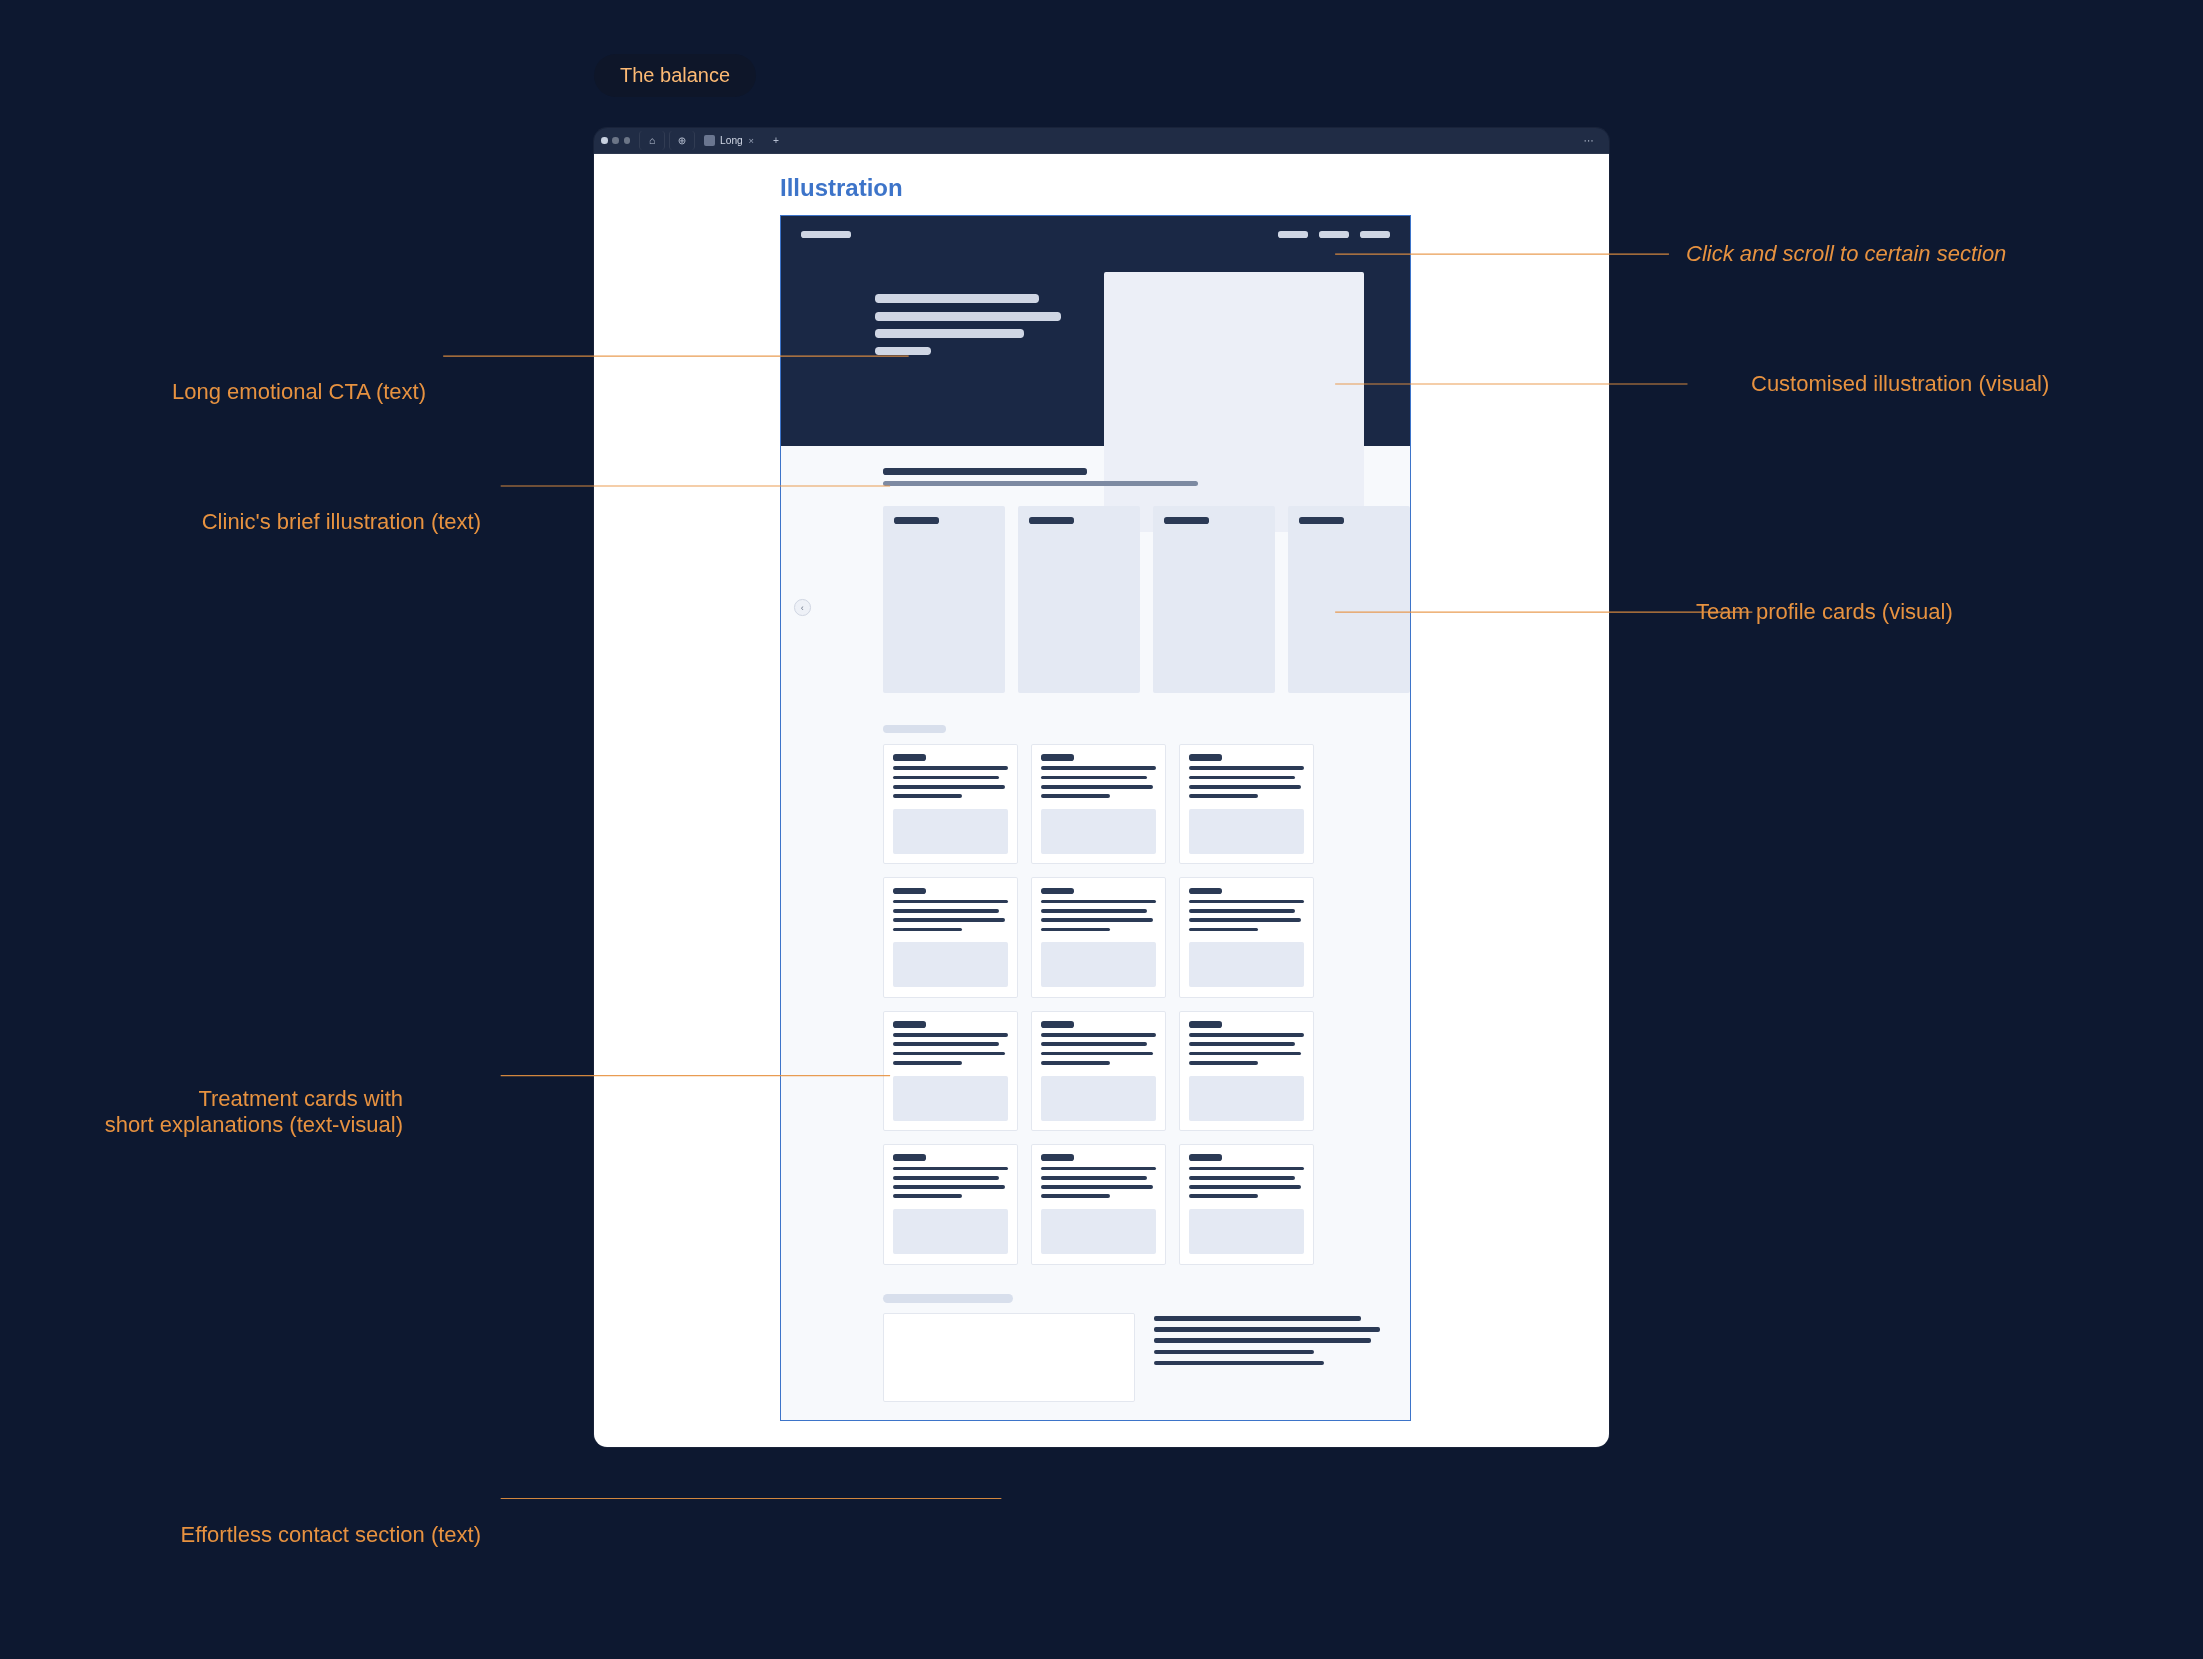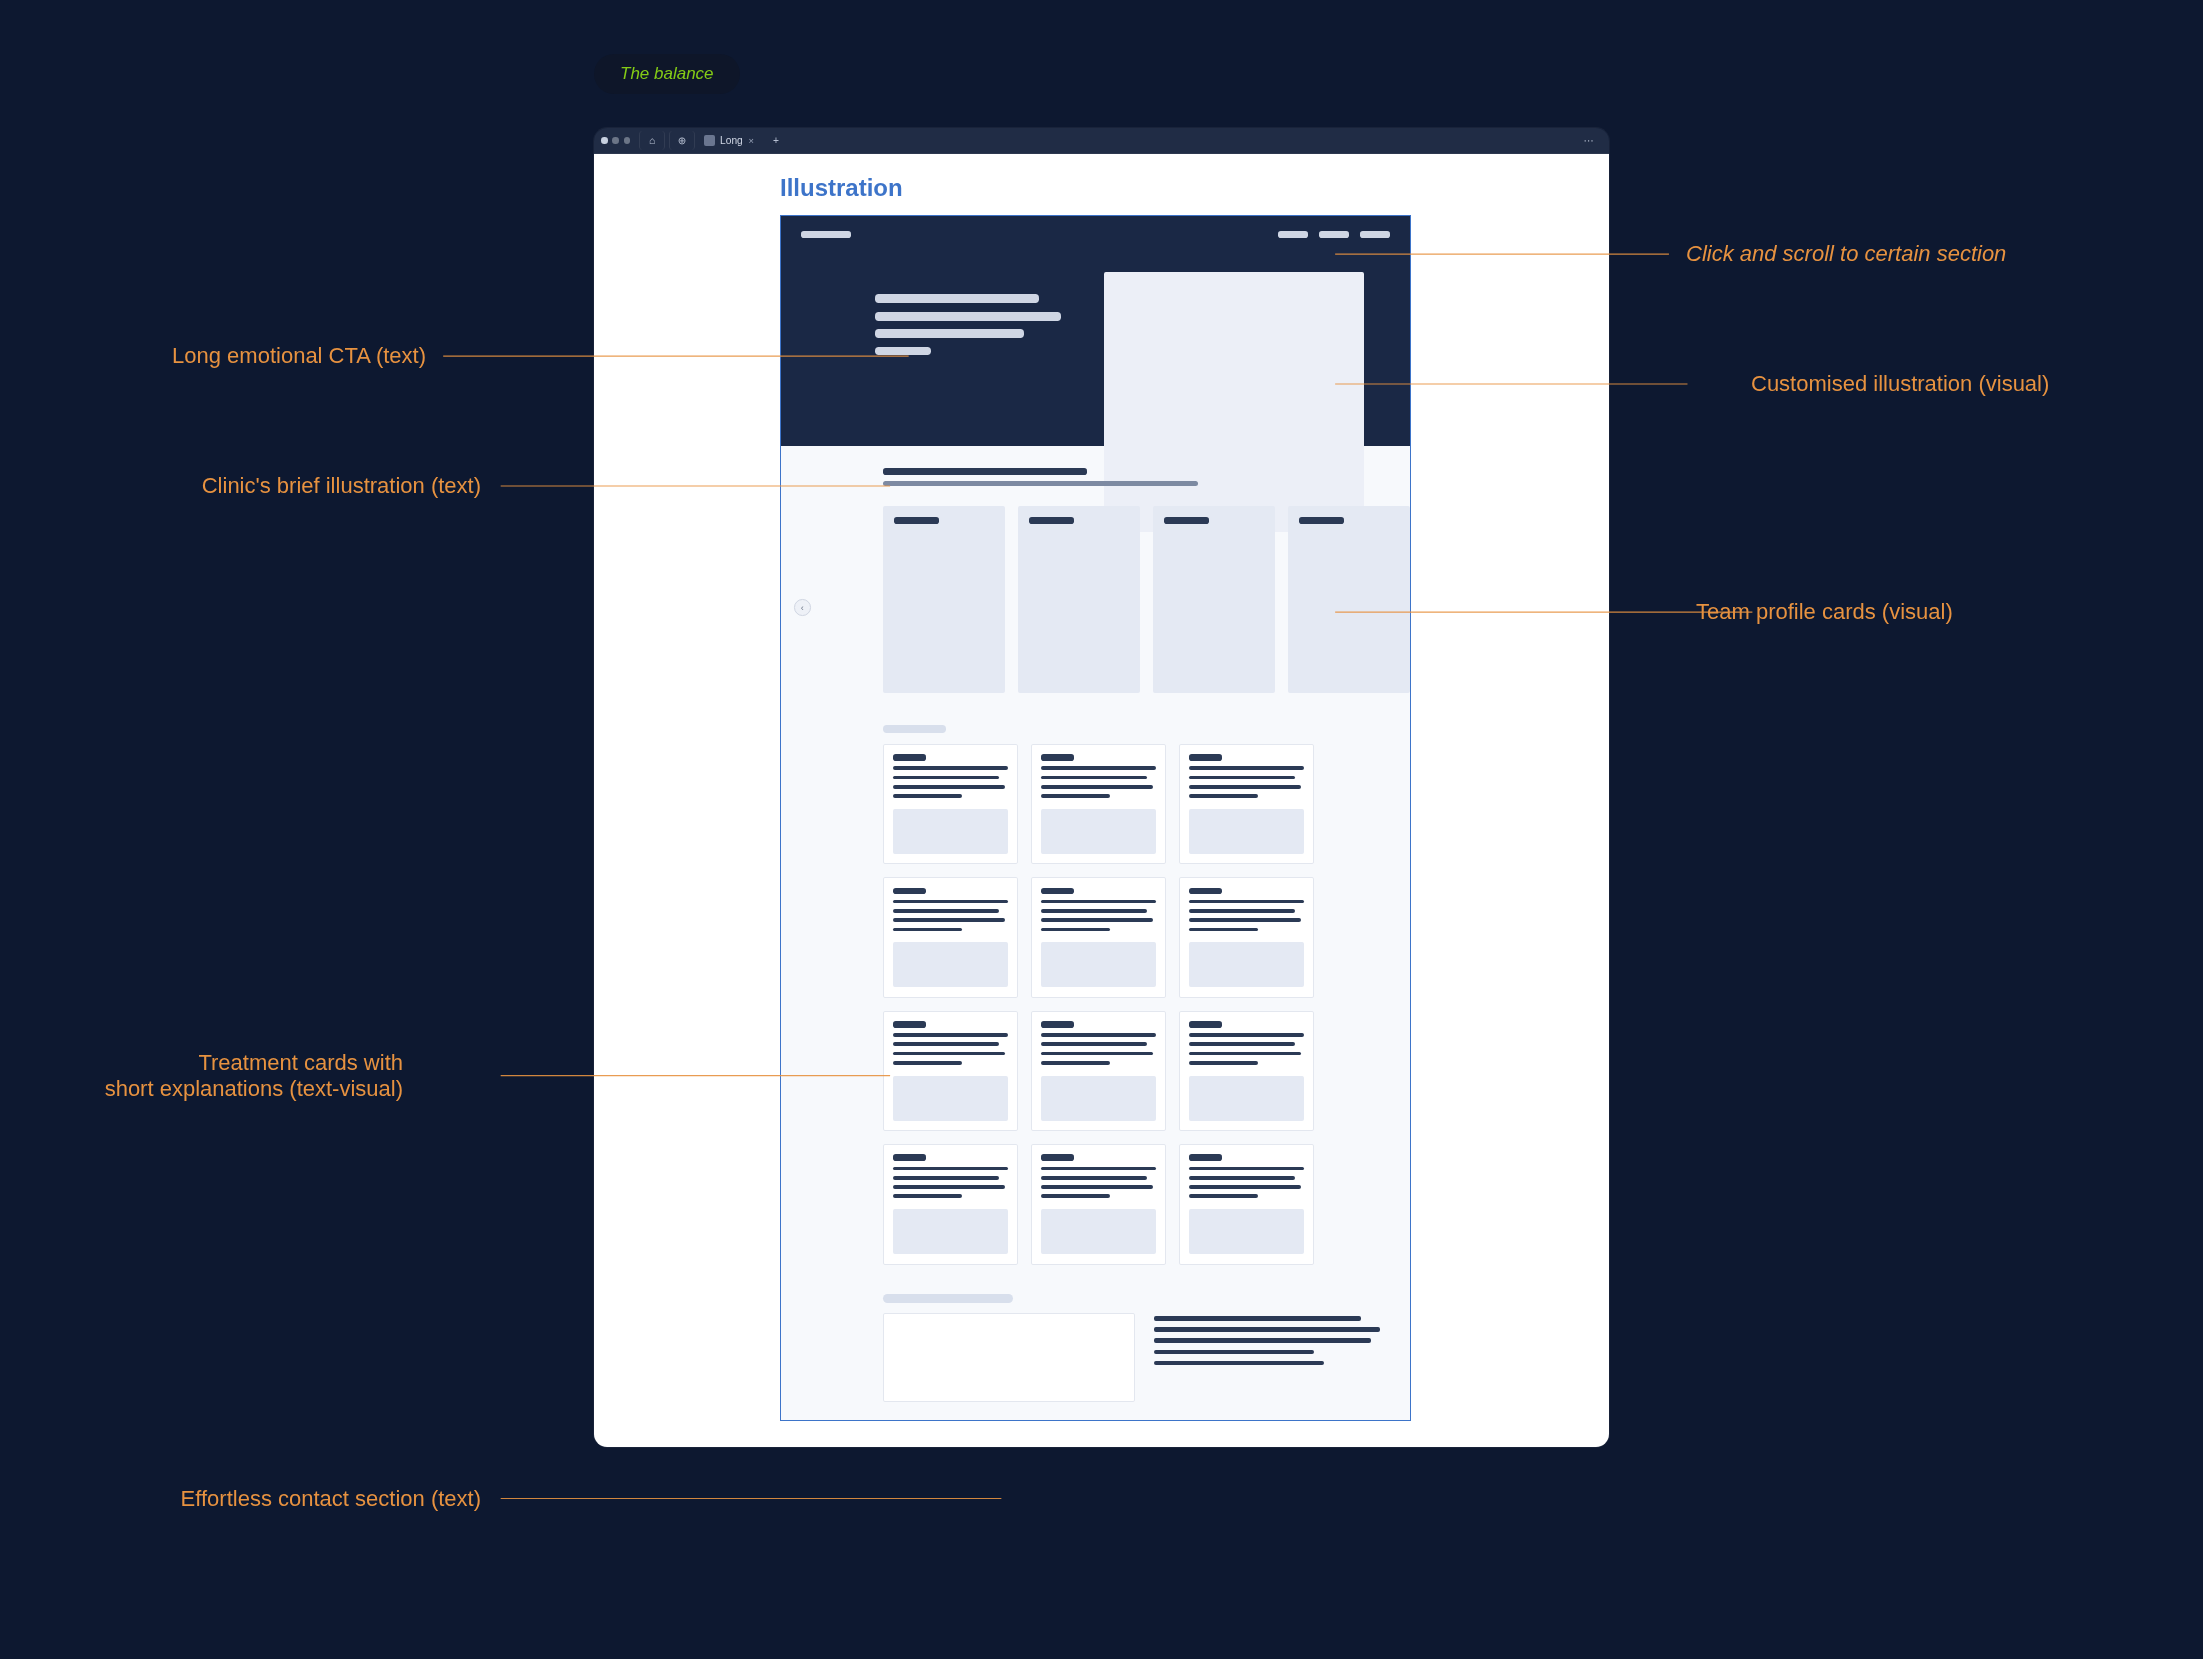--- a/index.html
+++ b/index.html
@@ -25,25 +25,24 @@
     color: #fff;
     min-height: 1659px;
     position: relative;
     overflow-x: hidden;
   }
 
   .badge {
     position: absolute;
     left: 594px; top: 54px;
     background: var(--pill);
-    color: #84cc16;
+    color: #fdba74;
     padding: 10.2px 26px;
     border-radius: 22px;
-    font-size: 17px;
-    font-style: italic;
+    font-size: 20px;
   }
 
   .frame {
     position: absolute;
     left: 594px; top: 128px;
     width: 1015px;
     border-radius: 13px;
     background: var(--frame);
     box-shadow: 0 0 0 0.9px rgba(255,255,255,0.05);
     overflow: hidden;
@@ -129,21 +128,21 @@
   .contact .lines { flex:1; display:flex; flex-direction:column; gap:6.5px; padding-top:3.7px; }
   .contact .lines span { height:4.6px; background:var(--ink); border-radius:1.9px; display:block; }
   .contact .lines span:nth-child(1){width:88%;}
   .contact .lines span:nth-child(2){width:96%;}
   .contact .lines span:nth-child(3){width:92%;}
   .contact .lines span:nth-child(4){width:68%;}
   .contact .lines span:nth-child(5){width:72%;}
 
   
   .ann { position:absolute; color:var(--orange); font-size:22px; font-weight:500; white-space:pre; }
-  .annL { text-align:right; }
+  .annL { text-align:right;margin-top:36px; }
   svg.wires { position:absolute; inset:0; width:100%; height:100%; pointer-events:none; }
   svg.wires line { stroke:var(--orange); stroke-width:1.2; opacity:0.9; }
 </style>
 </head>
 <body>
 
 <div class="badge">The balance</div>
 
 <div class="frame">
   <div class="browser-bar">

